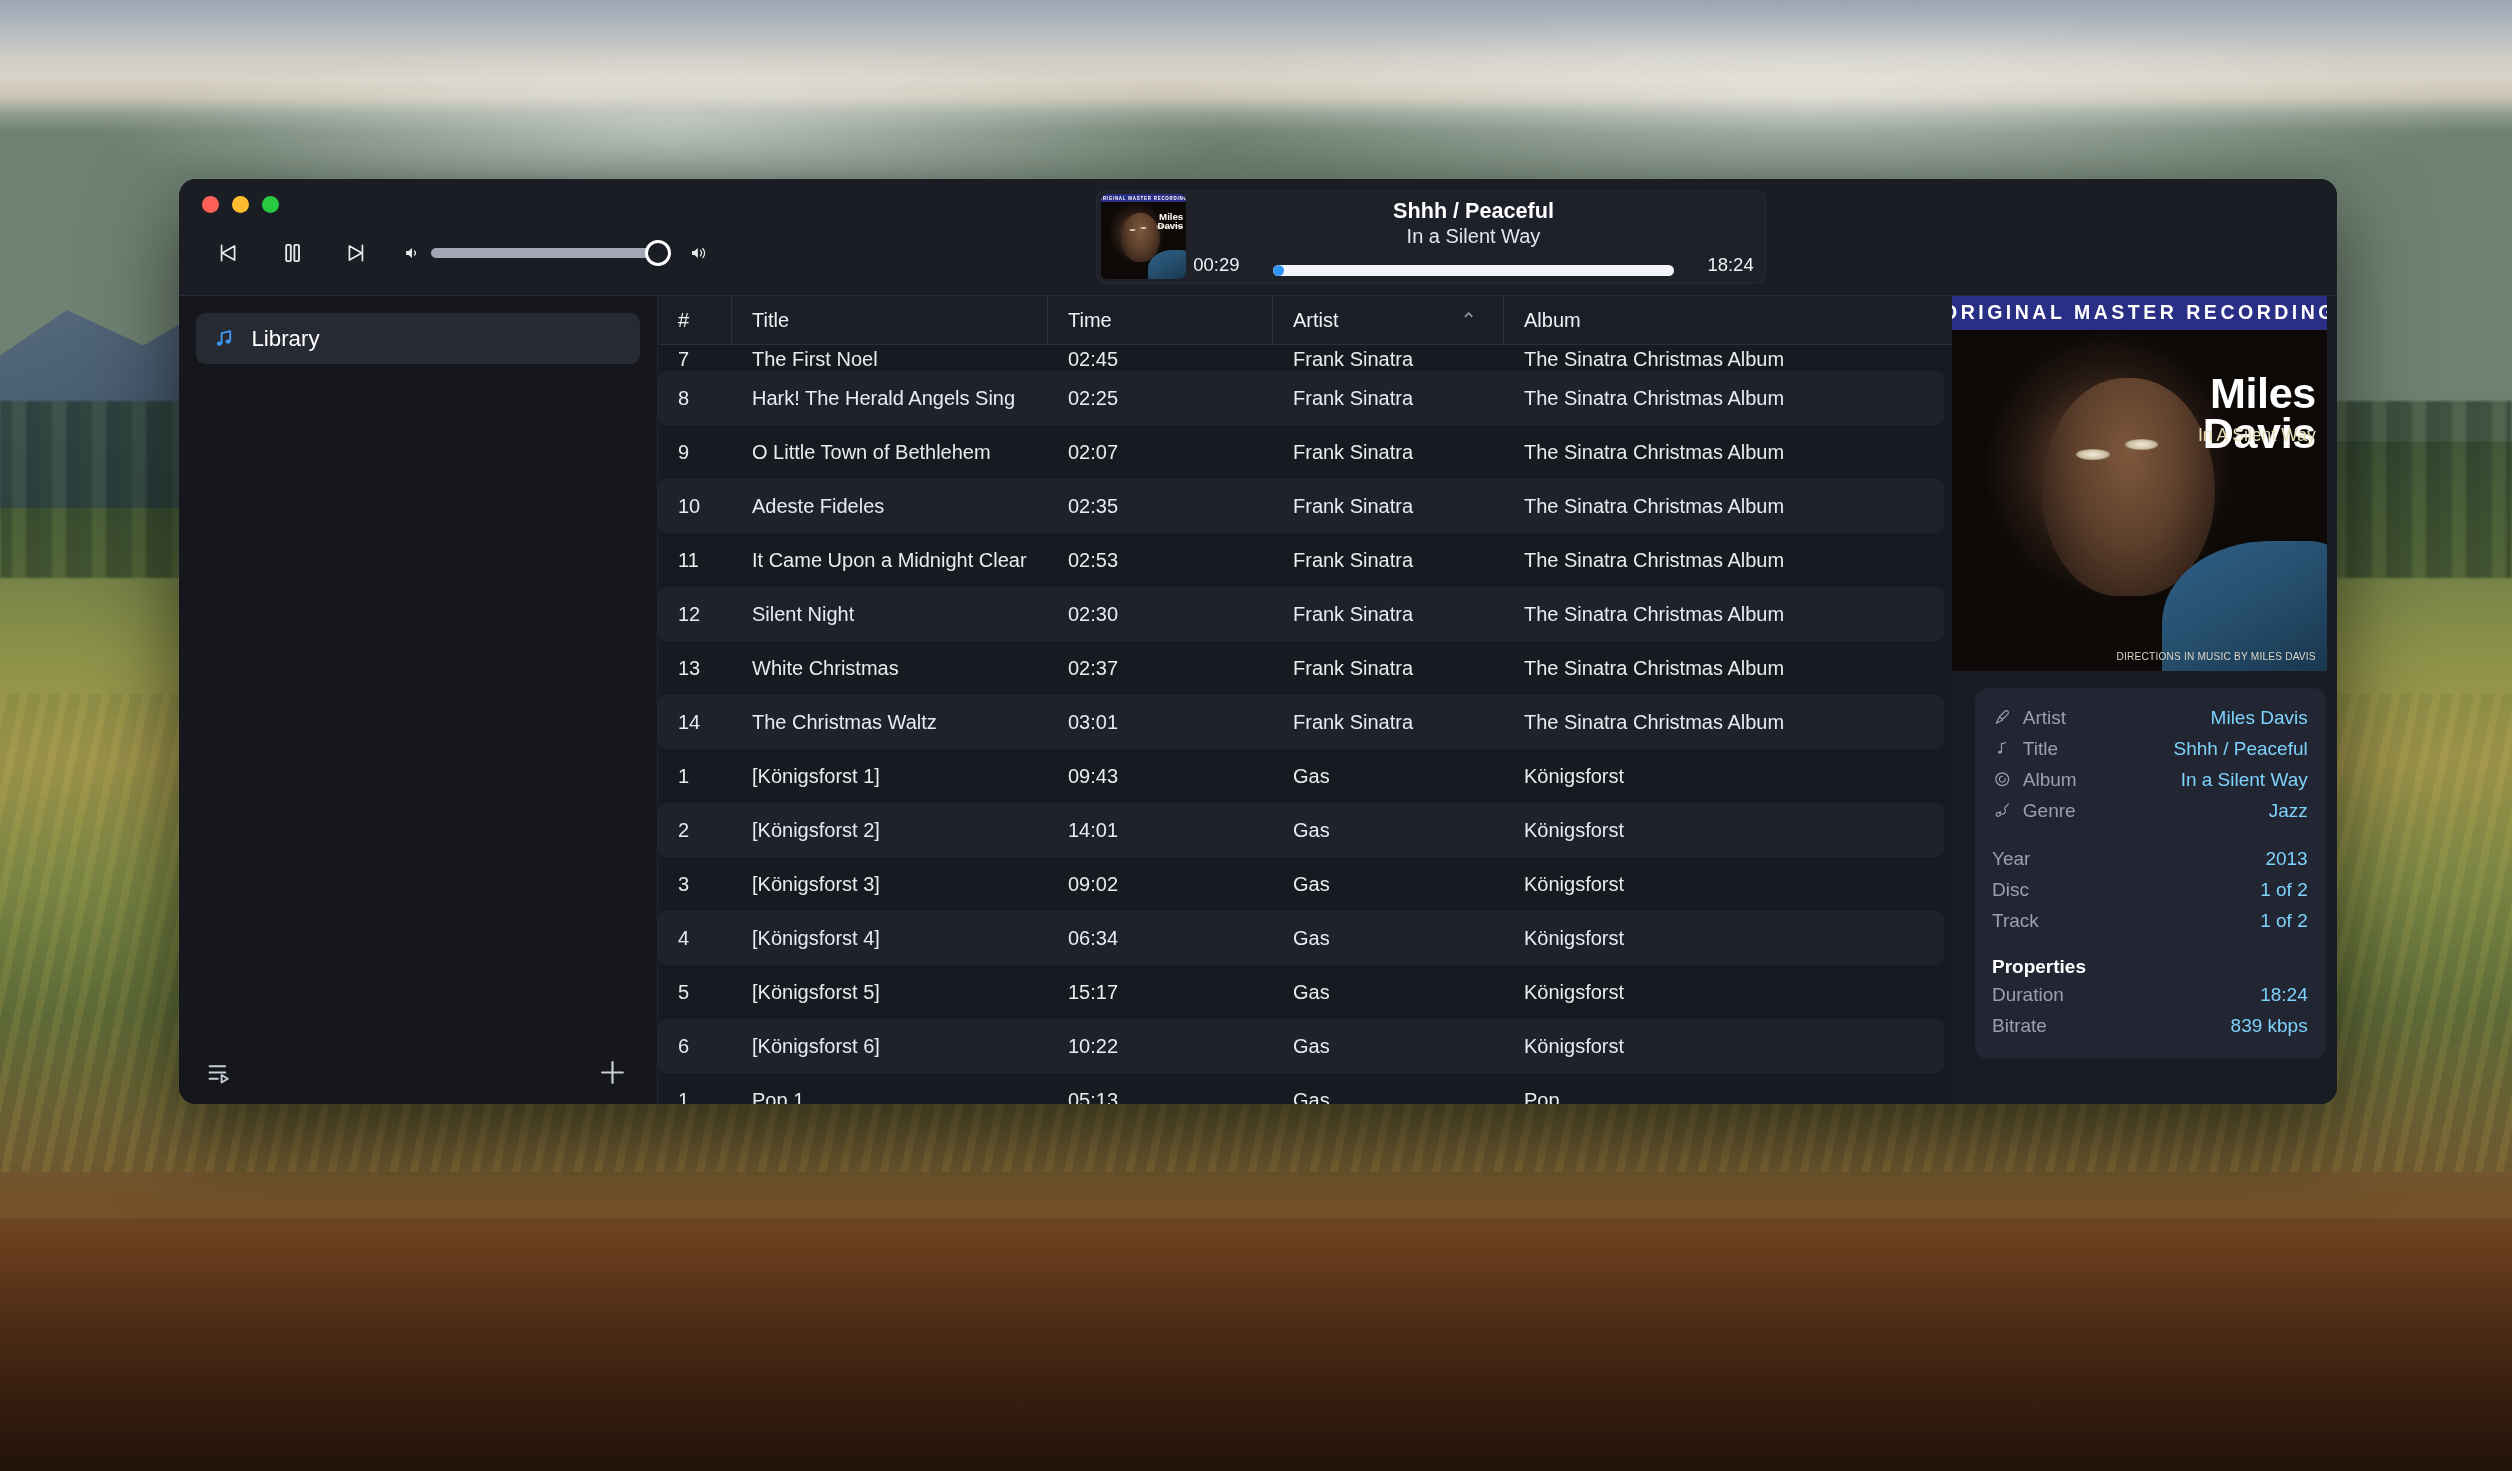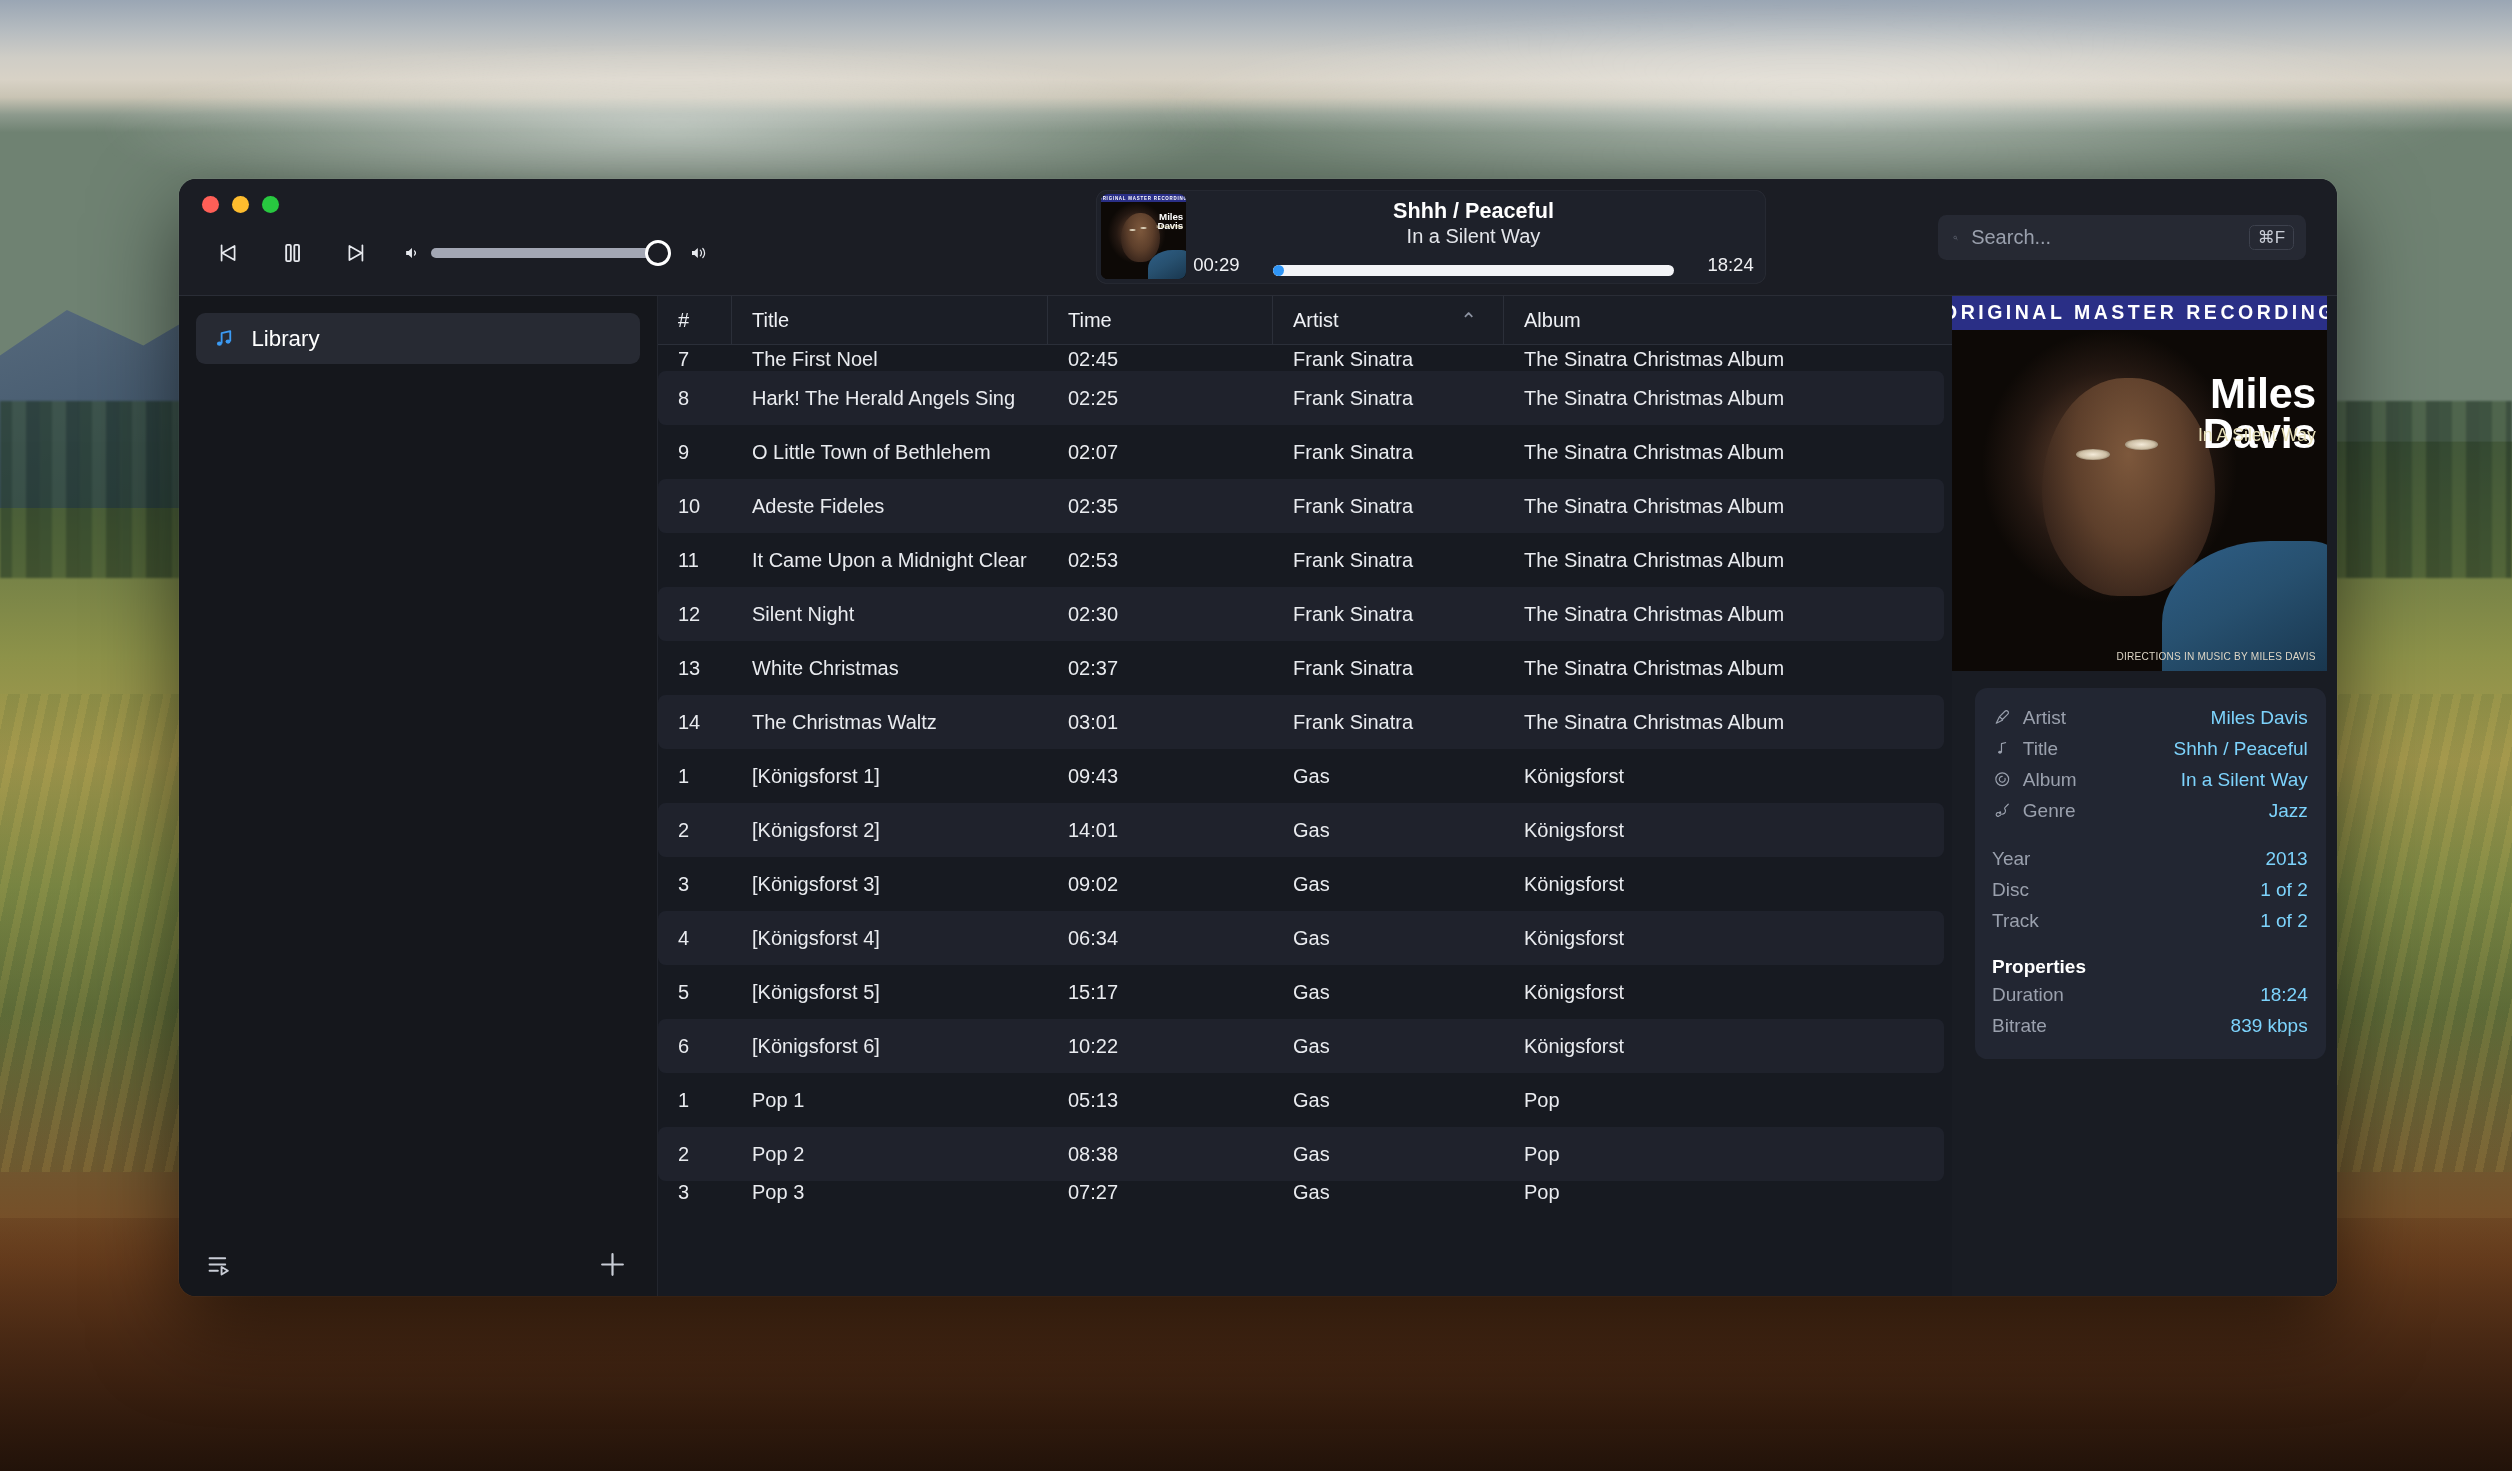--- a/index.html
+++ b/index.html
@@ -62,21 +62,21 @@
     background: radial-gradient(ellipse at 50% 55%, rgba(255,255,255,.45), rgba(255,255,255,0) 72%);
     filter: blur(10.8px);
   }
 
   
   #app-window {
     position: absolute;
     left: 179px;
     top: 179px;
     width: 2158px;
-    height: 1117px;
+    height: 925px;
     background: #17191f;
     border-radius: 17px;
     box-shadow: 0 31px 85px rgba(0,0,0,.55), 0 0 0 0.8px rgba(255,255,255,.06);
     overflow: hidden;
     display: flex;
     flex-direction: column;
   }
 
   
   .titlebar {
@@ -561,28 +561,20 @@
         <div class="np-progress-row">
           <div class="np-time">00:29</div>
           <div class="np-bar">
             <div class="np-bar-fill" style="width: 2.7%;"></div>
           </div>
           <div class="np-time right">18:24</div>
         </div>
       </div>
     </div>
 
-    <div class="searchbox">
-      <svg width="21.6" height="21.6" viewBox="0 0 24 24">
-        <circle cx="10.5" cy="10.5" r="6.5" stroke="#9aa0ad" stroke-width="1.7" fill="none"></circle>
-        <path d="M15.4 15.4L21 21" stroke="#9aa0ad" stroke-width="1.7" stroke-linecap="round"></path>
-      </svg>
-      <input class="s-input" type="text" placeholder="Search..." style="">
-      <span class="kbd">⌘F</span>
-    </div>
   </div>
 
   <div class="body-row">
 
     <div class="sidebar">
       <div class="sidebar-list">
         <div class="side-item selected">
           <svg width="23" height="23" viewBox="0 0 24 24">
             <path d="M9 17.2V6.4l9-2.1v10.6" stroke="#3b9bf5" stroke-width="1.9" fill="none" stroke-linejoin="round"></path>
             <ellipse cx="6.7" cy="17.4" rx="2.6" ry="2.2" fill="#3b9bf5"></ellipse>

